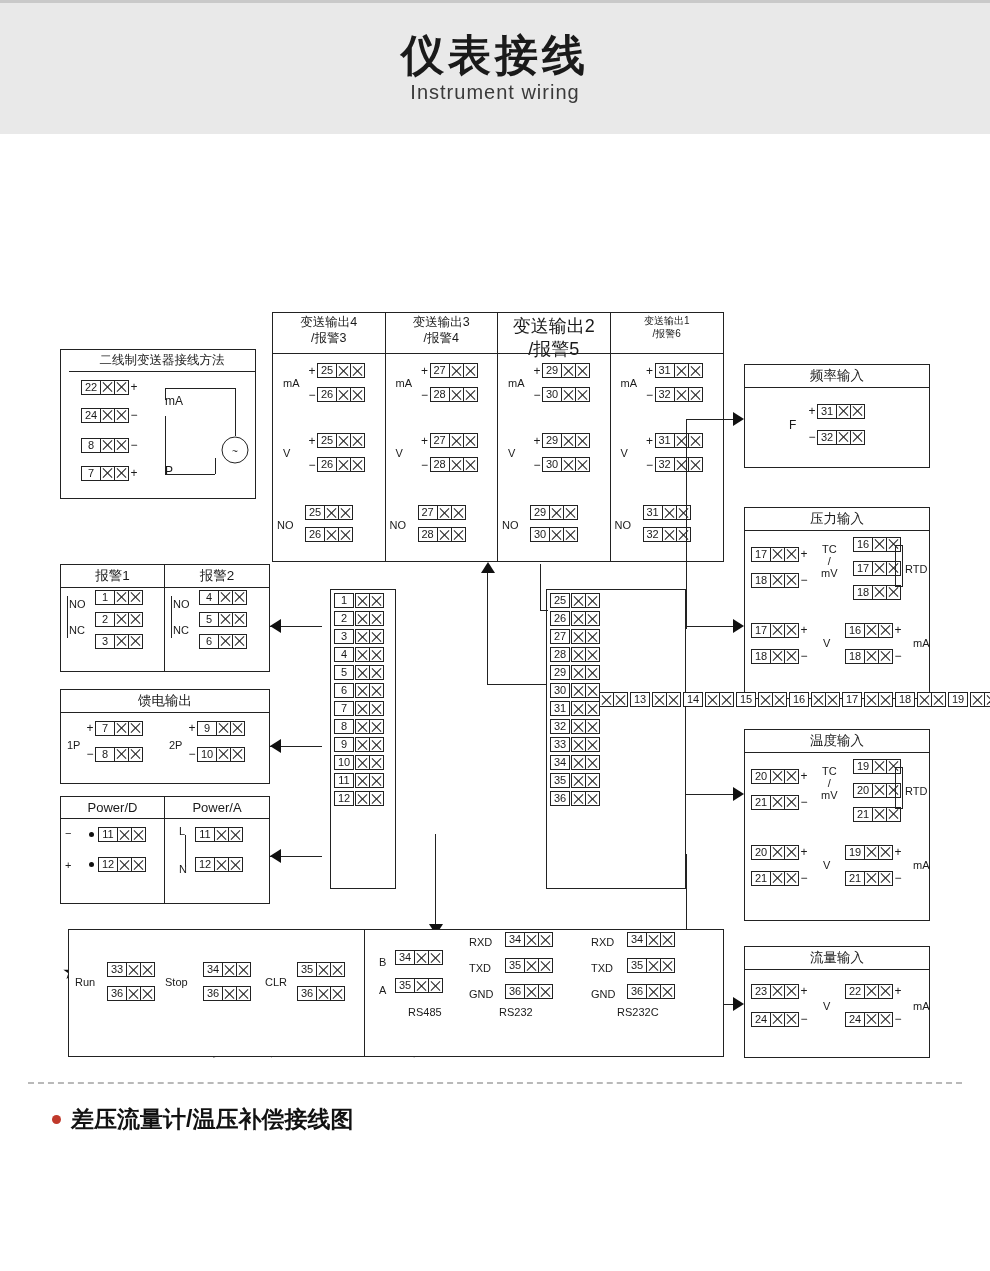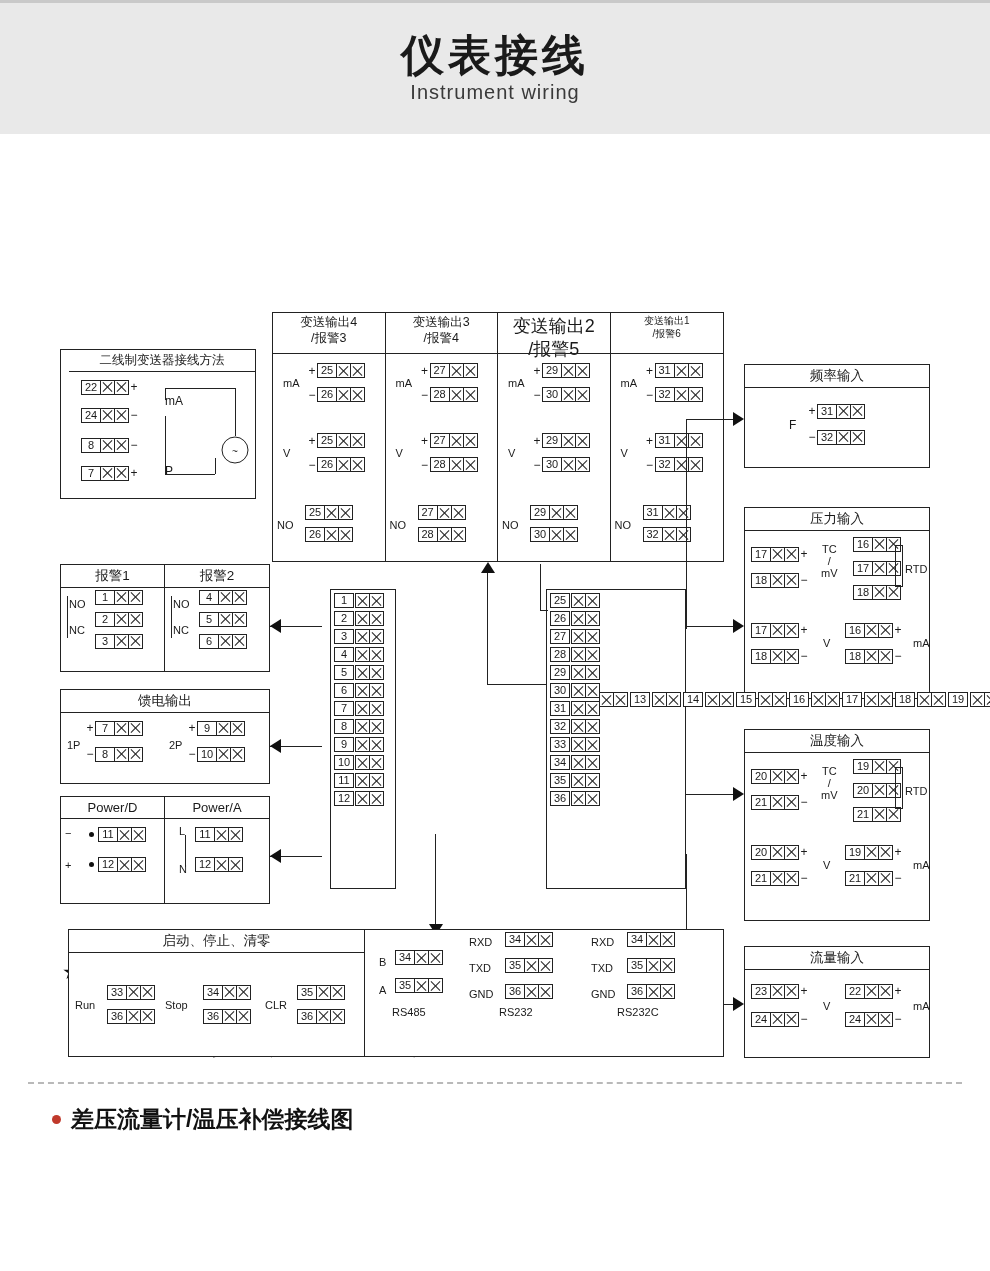--- a/index.html
+++ b/index.html
@@ -1111,21 +1111,20 @@
   <div class="line-v" style="left:686px;top:285px;height:210px;"></div>
   <div class="line-h" style="left:686px;top:660px;width:50px;"></div>
   <div class="arrow-r" style="left:733px;top:653px;"></div>
   <div class="line-h" style="left:686px;top:870px;width:50px;"></div>
   <div class="arrow-r" style="left:733px;top:863px;"></div>
   <div class="line-v" style="left:686px;top:720px;height:150px;"></div>
 
   <div class="box" style="left:68px; top:795px; width:656px; height:128px;">
     <div style="display:flex;height:100%;">
       <div class="vr" style="width:296px;position:relative;">
-        <div class="boxtitle hr">启动、停止、清零</div>
         <div style="position:relative;height:98px;">
           <div class="tiny" style="position:absolute;left:6px;top:46px;">Run</div>
           <div class="row" style="position:absolute;left:38px;top:32px;">
             <div class="tnum">33</div>
             <div class="screw2">
                 <div class="screw"></div>
                 <div class="screw"></div>
               </div>
           </div>
           <div class="row" style="position:absolute;left:38px;top:56px;">
@@ -1180,21 +1179,21 @@
               </div>
           </div>
           <div class="tiny" style="position:absolute;left:14px;top:54px;">A</div>
           <div class="row" style="position:absolute;left:30px;top:48px;">
             <div class="tnum">35</div>
             <div class="screw2">
                 <div class="screw"></div>
                 <div class="screw"></div>
               </div>
           </div>
-          <div class="tiny" style="position:absolute;left:27px;top:76px;">RS485</div>
+          <div class="tiny" style="position:absolute;left:43px;top:76px;">RS485</div>
 
           <div class="tiny" style="position:absolute;left:104px;top:6px;">RXD</div>
           <div class="row" style="position:absolute;left:140px;top:2px;">
             <div class="tnum">34</div>
             <div class="screw2">
                 <div class="screw"></div>
                 <div class="screw"></div>
               </div>
           </div>
           <div class="tiny" style="position:absolute;left:104px;top:32px;">TXD</div>

